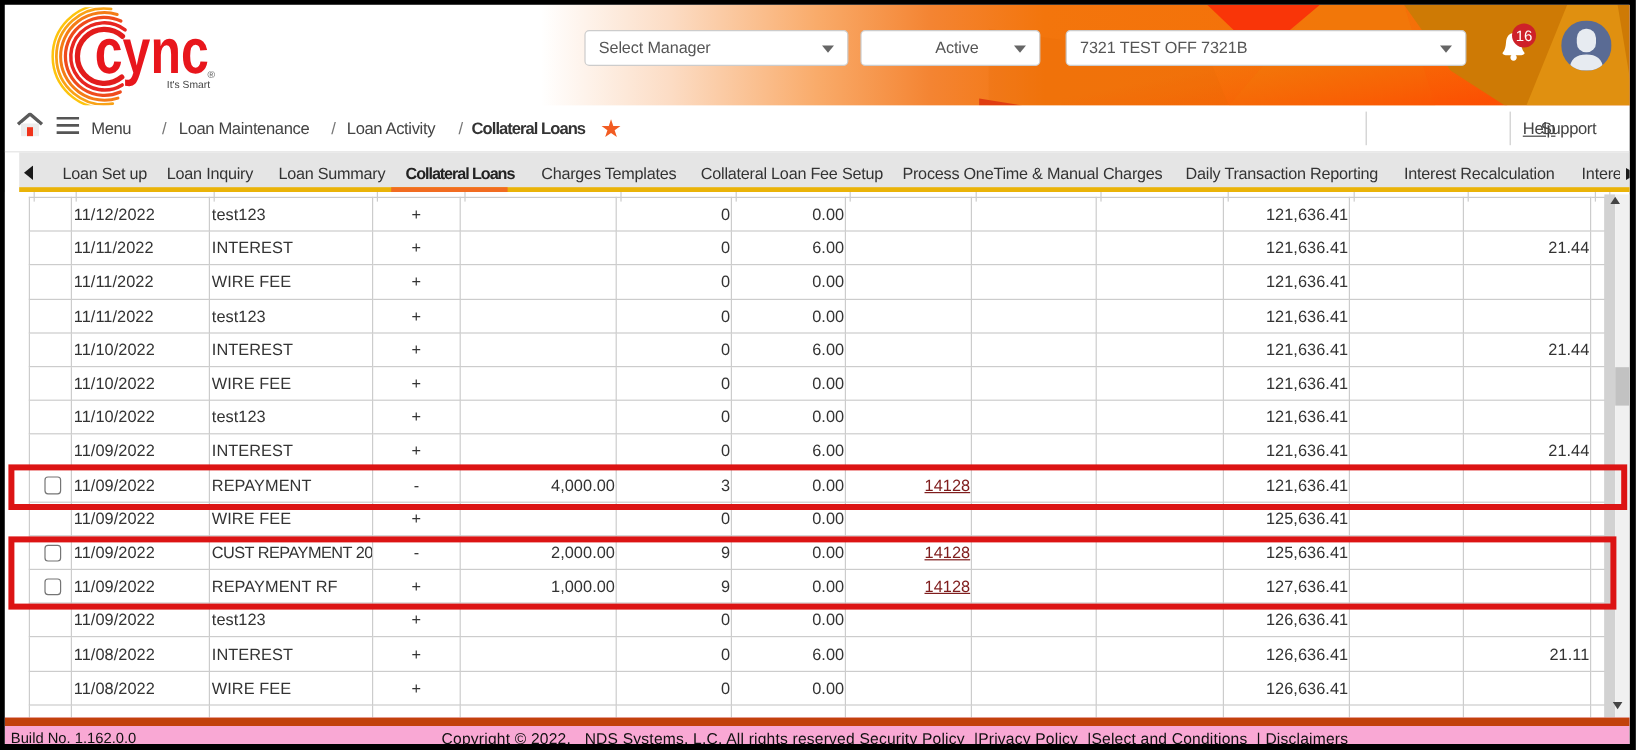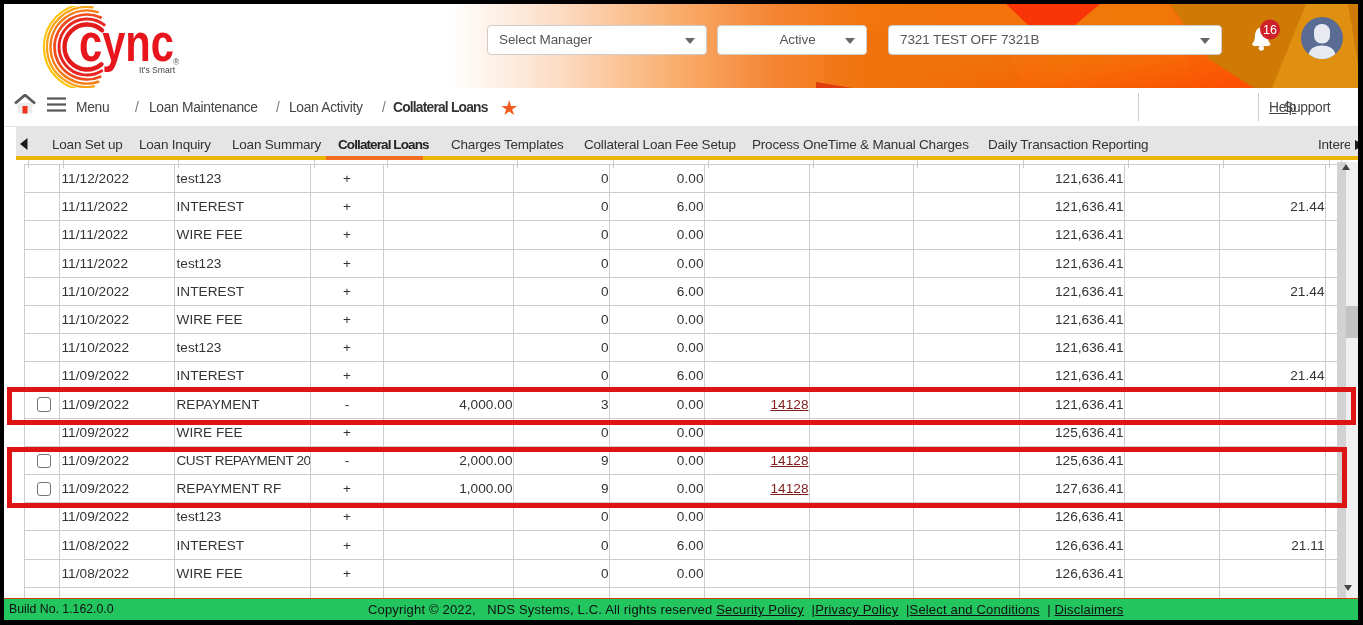--- a/index.html
+++ b/index.html
@@ -48,21 +48,21 @@
 
 #bandA { position:absolute; left:1333px; top:158px; width:9px; height:436px; background:#d2d2d2; }
 #bandB { position:absolute; left:1342px; top:158px; width:12px; height:436px; background:#f0f0f0; }
 #vthumb { position:absolute; left:1342px; top:302px; width:12px; height:32px; background:#c2c2c2; }
 #uparrow { position:absolute; left:1338px; top:160px; width:0; height:0;
   border-left:4.5px solid transparent; border-right:4.5px solid transparent; border-bottom:6px solid #444; }
 #dnarrow { position:absolute; left:1340px; top:581px; width:0; height:0;
   border-left:4.5px solid transparent; border-right:4.5px solid transparent; border-top:6px solid #444; }
 
 
-#footer { position:absolute; left:0; top:594px; width:1354px; height:22px; background:#22c55e; border-top:1px solid #c2410c;
+#footer { position:absolute; left:0; top:594px; width:1354px; height:22px; background:#f9a8d4; border-top:7px solid #c2410c;
   font-size:13px; color:#111; }
 #footer .ft { position:absolute; top:0; height:22px; line-height:21px; white-space:nowrap; }
 </style>
 </head>
 <body>
 <div id="page">
 
   <div id="header">
     <svg id="hdrpoly" width="1354" height="84" viewBox="0 0 1354 84">
       <defs>
@@ -156,20 +156,21 @@
         <polygon points="7.5,0 7.5,12 0,6" fill="#1a1a1a"></polygon>
       </svg>
     <div class="tab" style="left:36px;">Loan Set up</div>
     <div class="tab" style="left:123px;">Loan Inquiry</div>
     <div class="tab" style="left:216px;">Loan Summary</div>
     <div class="tab tabactive" style="left:322px;">Collateral Loans</div>
     <div class="tab" style="left:435px;">Charges Templates</div>
     <div class="tab" style="left:568px;">Collateral Loan Fee Setup</div>
     <div class="tab" style="left:736px;">Process OneTime &amp; Manual Charges</div>
     <div class="tab" style="left:972px;">Daily Transaction Reporting</div>
+    <div class="tab" style="left:1154px;">Interest Recalculation</div>
     <div class="tab" style="left:1302px; width:32px; overflow:hidden;">Interest</div>
     <svg class="abs" style="left:1339px; top:13px;" width="9" height="10" viewBox="0 0 9 10">
         <polygon points="0,0 0,10 9,5" fill="#1a1a1a"></polygon>
       </svg>
   </div>
   <div id="underline"></div>
 
   <div id="tblwrap">
     <div id="sliver">
         <i style="left:24px"></i>

